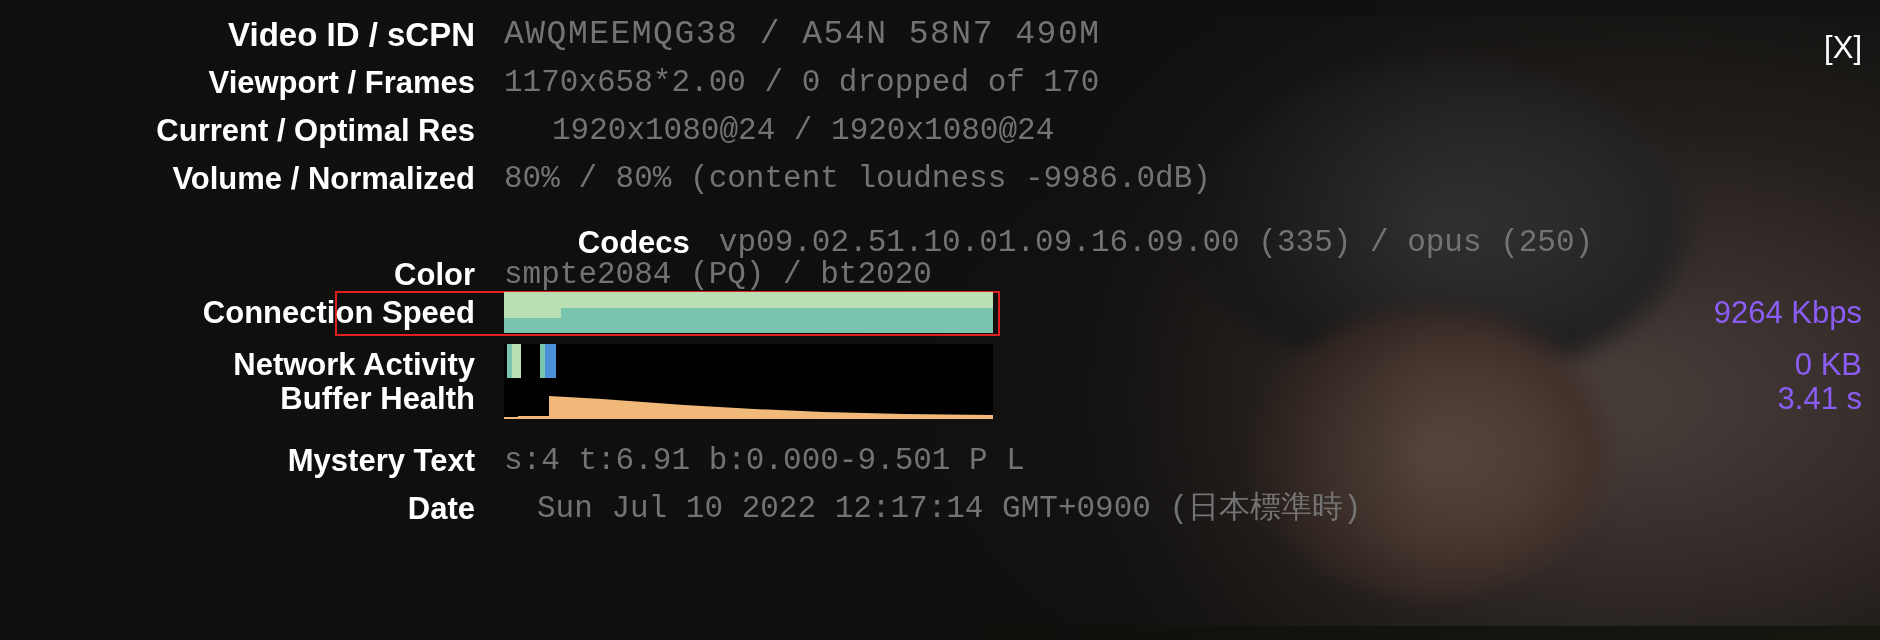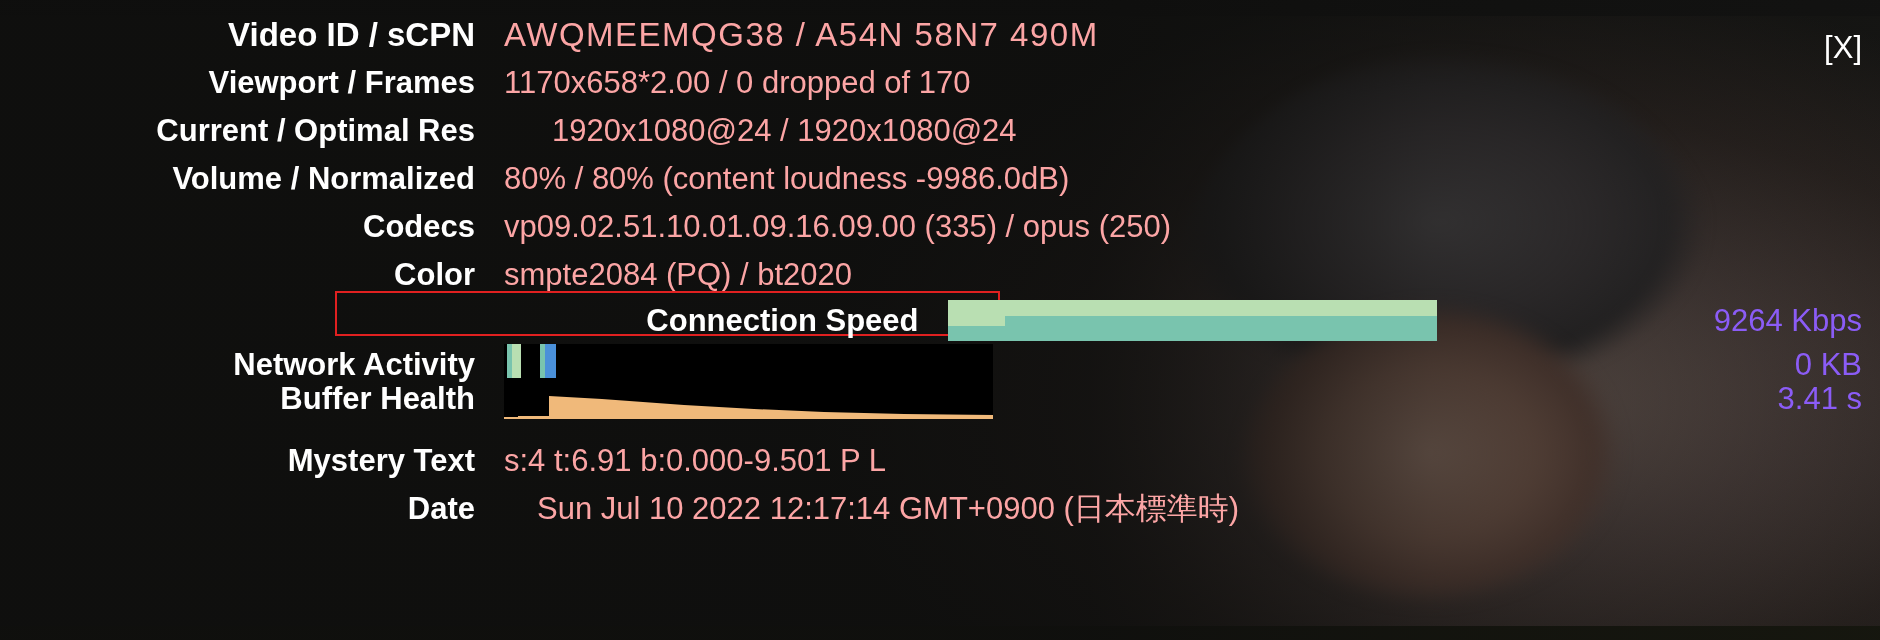--- a/index.html
+++ b/index.html
@@ -98,22 +98,23 @@
     font-size: 31px;
     line-height: 1;
     color: #ffffff;
     white-space: nowrap;
   }
   .value {
     margin-left: 29px;
     font-weight: normal;
     font-size: 31px;
     line-height: 1;
-    color: #fca5a5;
-    white-space: nowrap;
+    color: #737373;
+    white-space: nowrap;
+    font-family: Liberation Mono, monospace;
   }
 
   .row-vid .label,
   .row-vid .value { font-size: 33px; }
   .row-vid .value { letter-spacing: 1.5px; }
 
   
   .highlight-box {
     position: absolute;
     left: 335px;
@@ -202,32 +203,32 @@
     <div class="row" style="top:106px;gap:48px;">
       <div class="label">Current / Optimal Res</div>
       <div class="value">1920x1080@24 / 1920x1080@24</div>
     </div>
 
     <div class="row" style="top:154px;">
       <div class="label">Volume / Normalized</div>
       <div class="value">80% / 80% (content loudness -9986.0dB)</div>
     </div>
 
-    <div class="row" style="top:202px;">
+    <div class="row" style="top:218px;justify-content:center;">
       <div class="label">Codecs</div>
       <div class="value">vp09.02.51.10.01.09.16.09.00 (335) / opus (250)</div>
     </div>
 
     <div class="row" style="top:250px;">
       <div class="label">Color</div>
       <div class="value">smpte2084 (PQ) / bt2020</div>
     </div>
     <div class="highlight-box"></div>
 
-    <div class="graph-row" style="top:296px;justify-content:center;">
+    <div class="graph-row" style="top:288px;">
       <div class="graph-label">Connection Speed</div>
       <div class="graph-box">
         <svg class="graph-svg" viewBox="0 0 489 41" preserveAspectRatio="none">
           <rect x="0" y="0" width="489" height="41" fill="#000000"></rect>
           <rect x="0" y="0" width="489" height="41" fill="#b9dfb2"></rect>
           <path d="M0,26 L0,41 L489,41 L489,16 L57,16 L57,26 Z" fill="#79c4ae"></path>
         </svg>
       </div>
       <div class="graph-value right-align">9264 Kbps</div>
     </div>

